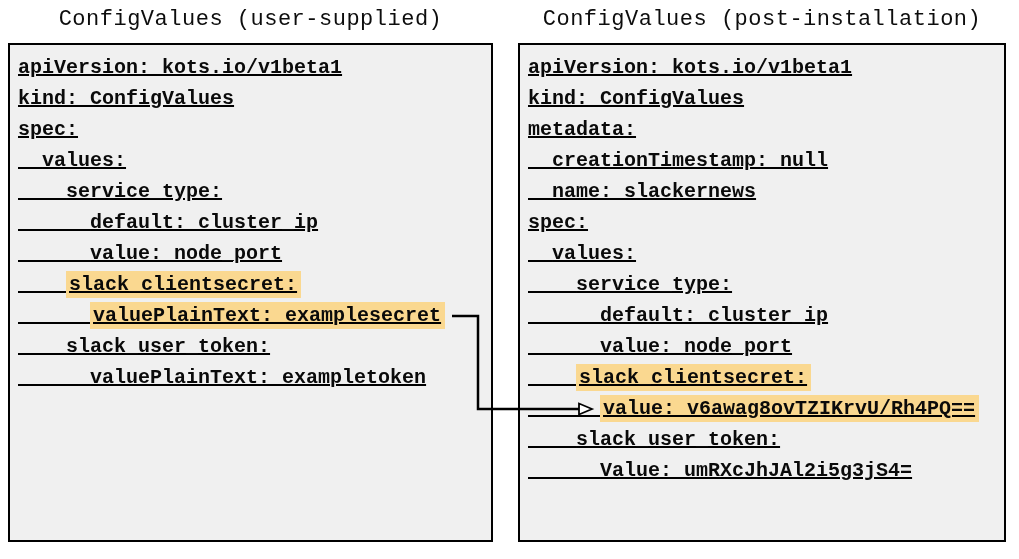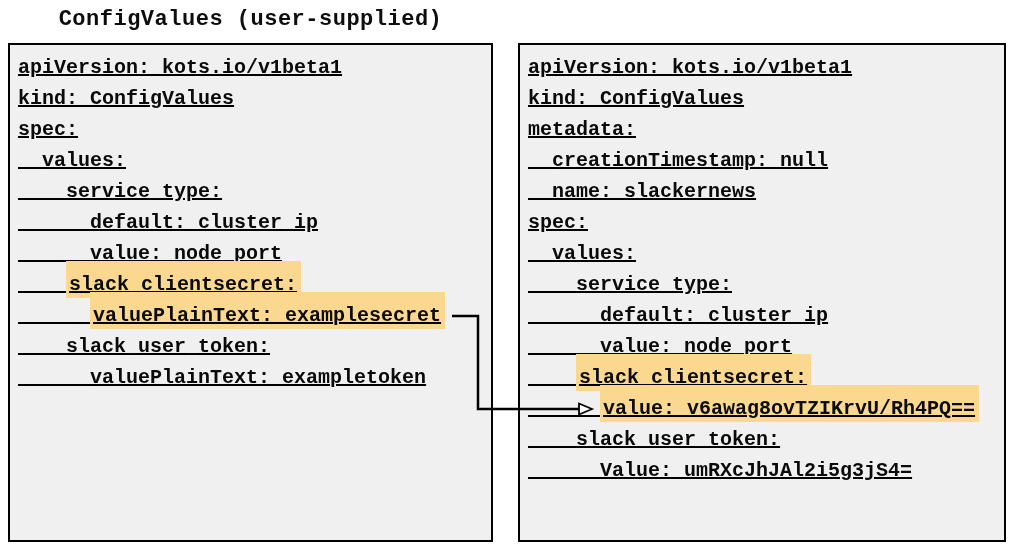--- a/index.html
+++ b/index.html
@@ -8,21 +8,21 @@
     background: #ffffff;
     font-family: "Liberation Mono", "DejaVu Sans Mono", monospace;
     overflow: hidden;
   }
   .canvas { position: relative; width: 1019px; height: 559px; }
 
   .panel-title {
     position: absolute;
     top: 7px;
     font-size: 22px;
-    font-weight: bold;
+    font-weight: normal;
     color: #0d0d0d;
     text-align: center;
     letter-spacing: 0.5px;
     white-space: pre;
   }
   .panel-title.left  { left: 8px;   width: 485px; }
   .panel-title.right { left: 518px; width: 488px; }
 
   .panel {
     position: absolute;
@@ -39,39 +39,40 @@
     padding: 7px 0 0 8px;
     font-size: 20px;
     font-weight: bold;
     line-height: 31px;
     white-space: pre;
     color: #0a0a0a;
   }
   .yaml-line { white-space: pre; }
   .hl {
     background: var(--hl, #fad890);
-    padding: 12px 4px 2px 3px;
+    padding: 2px 4px 2px 3px;
   }
 
   .arrow-overlay {
     position: absolute;
     left: 0; top: 0;
     width: 1019px; height: 559px;
     pointer-events: none;
   }
   .arrow-path { fill: none; stroke: var(--arrow, #000); stroke-width: 2.5; }
   .arrow-head { fill: #ffffff; stroke: var(--arrow, #000); stroke-width: 1.8; }
 </style>
 </head>
 <body>
 
 <div class="canvas">
 
   <div class="panel-title left">ConfigValues (user-supplied)</div>
 
+  <div class="panel-title right">ConfigValues (post-installation)</div>
 
   <div class="panel left">
     <div class="code"><div class="yaml-line"><span>apiVersion: kots.io/v1beta1</span></div><div class="yaml-line"><span>kind: ConfigValues</span></div><div class="yaml-line"><span>spec:</span></div><div class="yaml-line">  <span>values:</span></div><div class="yaml-line">    <span>service_type:</span></div><div class="yaml-line">      <span>default: cluster_ip</span></div><div class="yaml-line">      <span>value: node_port</span></div><div class="yaml-line">    <span class="hl">slack_clientsecret:</span></div><div class="yaml-line">      <span class="hl">valuePlainText: examplesecret</span></div><div class="yaml-line">    <span>slack_user_token:</span></div><div class="yaml-line">      <span>valuePlainText: exampletoken</span></div></div>
   </div>
 
   <div class="panel right">
     <div class="code"><div class="yaml-line"><span>apiVersion: kots.io/v1beta1</span></div><div class="yaml-line"><span>kind: ConfigValues</span></div><div class="yaml-line"><span>metadata:</span></div><div class="yaml-line">  <span>creationTimestamp: null</span></div><div class="yaml-line">  <span>name: slackernews</span></div><div class="yaml-line"><span>spec:</span></div><div class="yaml-line">  <span>values:</span></div><div class="yaml-line">    <span>service_type:</span></div><div class="yaml-line">      <span>default: cluster_ip</span></div><div class="yaml-line">      <span>value: node_port</span></div><div class="yaml-line">    <span class="hl">slack_clientsecret:</span></div><div class="yaml-line">      <span class="hl">value: v6awag8ovTZIKrvU/Rh4PQ==</span></div><div class="yaml-line">    <span>slack_user_token:</span></div><div class="yaml-line">      <span>Value: umRXcJhJAl2i5g3jS4=</span></div></div>
   </div>
 
   <svg class="arrow-overlay" viewBox="0 0 1019 559" xmlns="http://www.w3.org/2000/svg">

